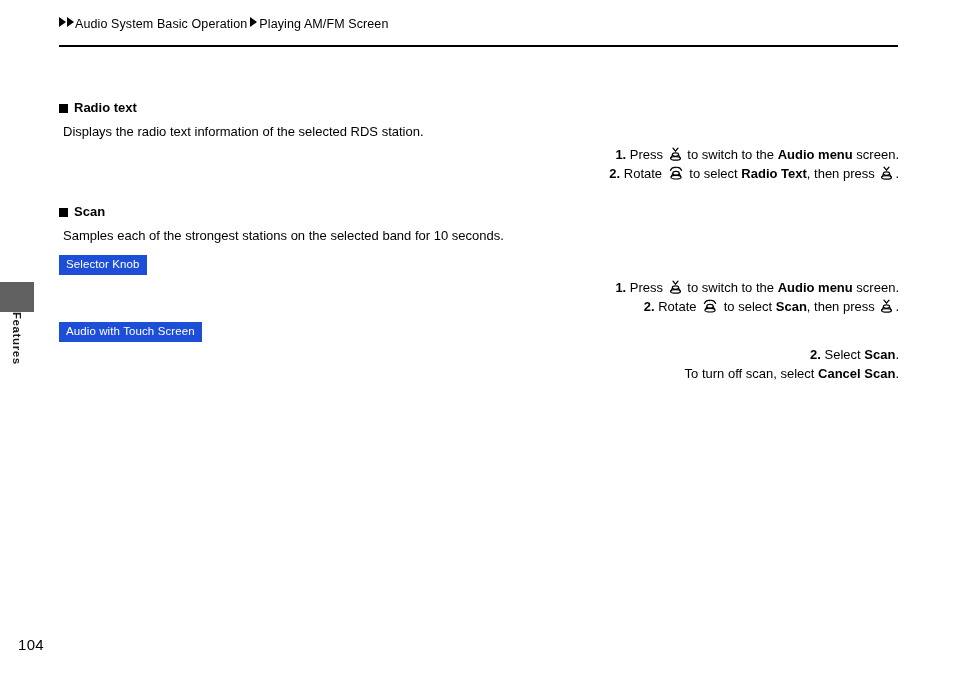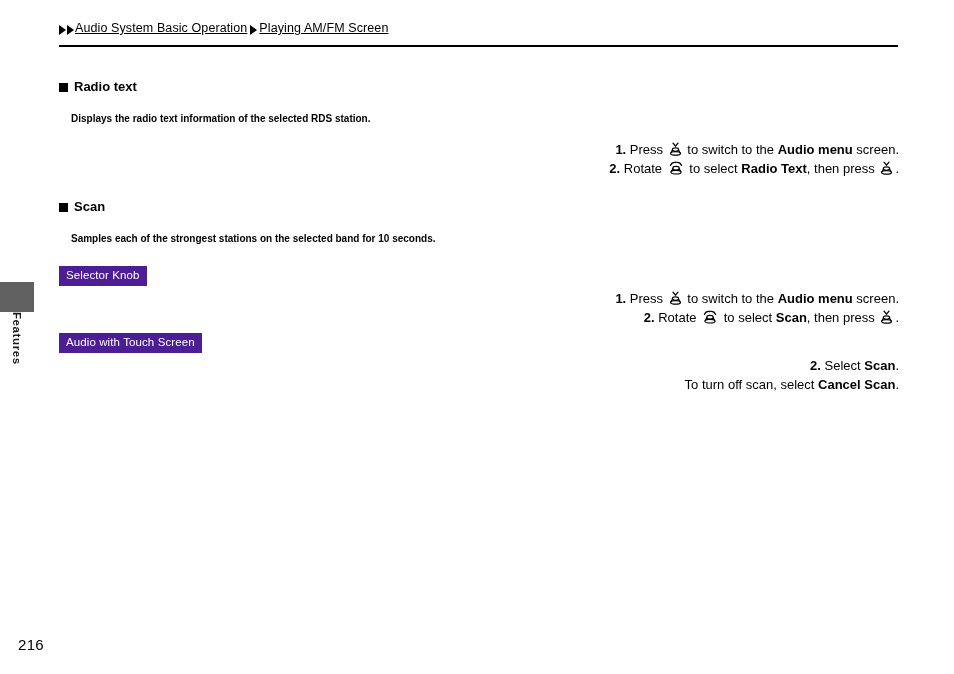--- a/index.html
+++ b/index.html
@@ -19,27 +19,26 @@
 
   
   .header {
     position: absolute;
     left: 59px;
     top: 17px;
     width: 839px;
   }
   .breadcrumb {
     display: flex;
-    align-items: flex-end;
+    align-items: flex-start;
     font-size: 12.5px;
     color: #000;
     letter-spacing: 0.1px;
     height: 18px;
     white-space: nowrap;
-    text-decoration: underline;
   }
   .tri {
     display: inline-block;
     width: 0;
     height: 0;
     border-top: 5px solid transparent;
     border-bottom: 5px solid transparent;
     border-left: 7px solid #000;
     margin-right: 1px;
     flex: 0 0 auto;
@@ -81,21 +80,21 @@
   .side-tab-label span {
     writing-mode: vertical-rl;
     text-orientation: mixed;
     display: block;
   }
 
   
   .content {
     position: absolute;
     left: 59px;
-    top: 77px;
+    top: 98px;
     width: 840px;
   }
   .section { margin-bottom: 0; }
   .sec-heading {
     font-size: 13px;
     font-weight: bold;
     color: #000;
     line-height: 20px;
     display: flex;
     align-items: center;
@@ -103,41 +102,40 @@
   }
   .sq-bullet {
     display: inline-block;
     width: 9px;
     height: 9px;
     background: #000;
     margin-right: 6px;
     flex: 0 0 auto;
   }
   .para {
-    font-size: 10px;
+    font-size: 13px;
     line-height: 19px;
     color: #000;
-    margin: 12px;
+    margin: 4px;
     white-space: nowrap;
-    font-weight: bold;
   }
   .step {
     font-size: 13px;
     line-height: 19px;
     color: #000;
     margin: 0;
     white-space: nowrap;
     text-align: right;
   }
   .step .num { font-weight: bold; }
   .b { font-weight: bold; }
 
   .badge {
     display: inline-block;
-    background: #4c1d95;
+    background: #1d4ed8;
     color: #ffffff;
     font-size: 11.5px;
     line-height: 15px;
     padding: 2px 7px 3px 7px;
     margin: 6px 0 3px 0;
     letter-spacing: 0.1px;
   }
   .badge-wrap { line-height: 0; }
 
   .gap-lg { height: 19px; }
@@ -242,13 +240,13 @@
 
     <div class="badge-wrap">
       <span class="badge">Audio with Touch Screen</span>
     </div>
     <p class="step" id="s1-g1-step1"><span class="num">2. </span>Select <span class="b">Scan</span>.</p>
     <p class="step" id="s1-g1-step2">To turn off scan, select <span class="b">Cancel Scan</span>.</p>
   </div>
 
 </div>
 
-<div class="page-number">216</div>
+<div class="page-number">104</div>
 
 </body></html>

